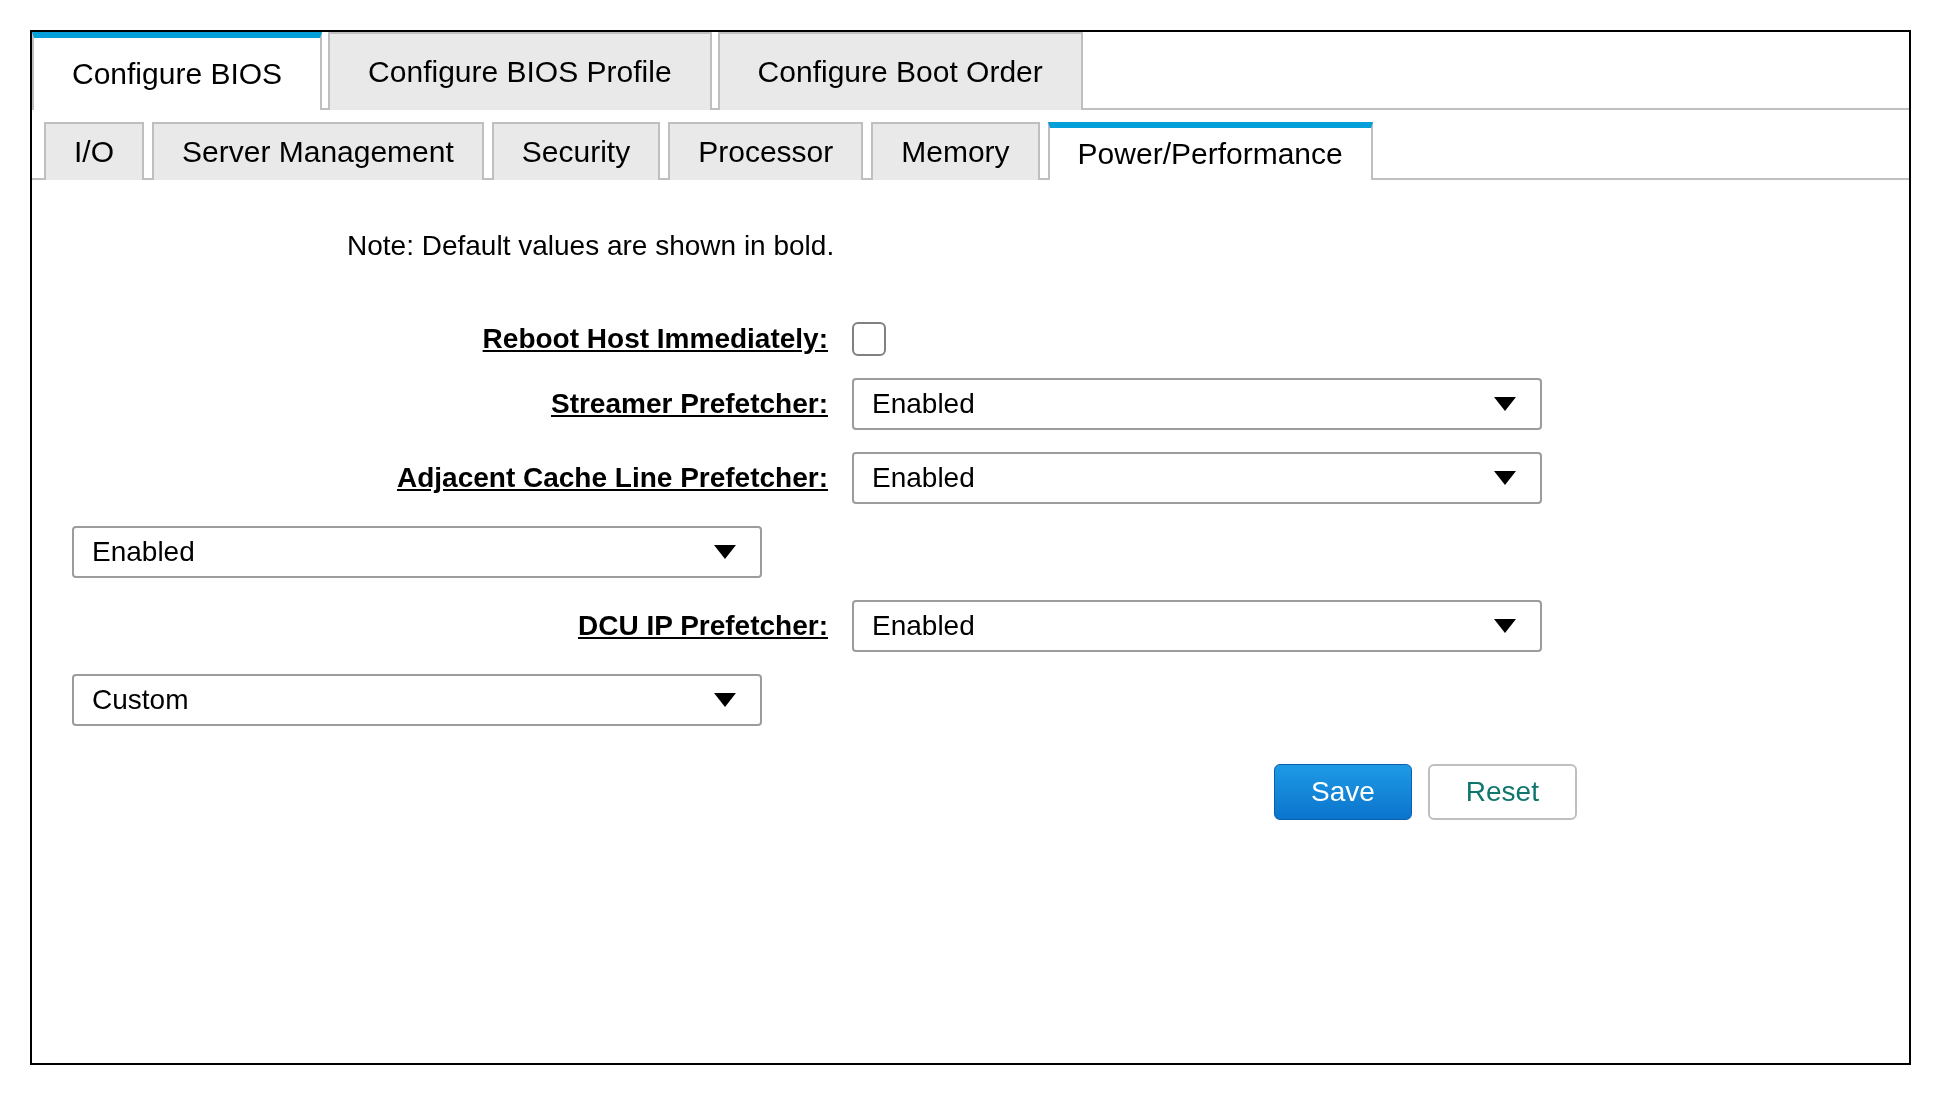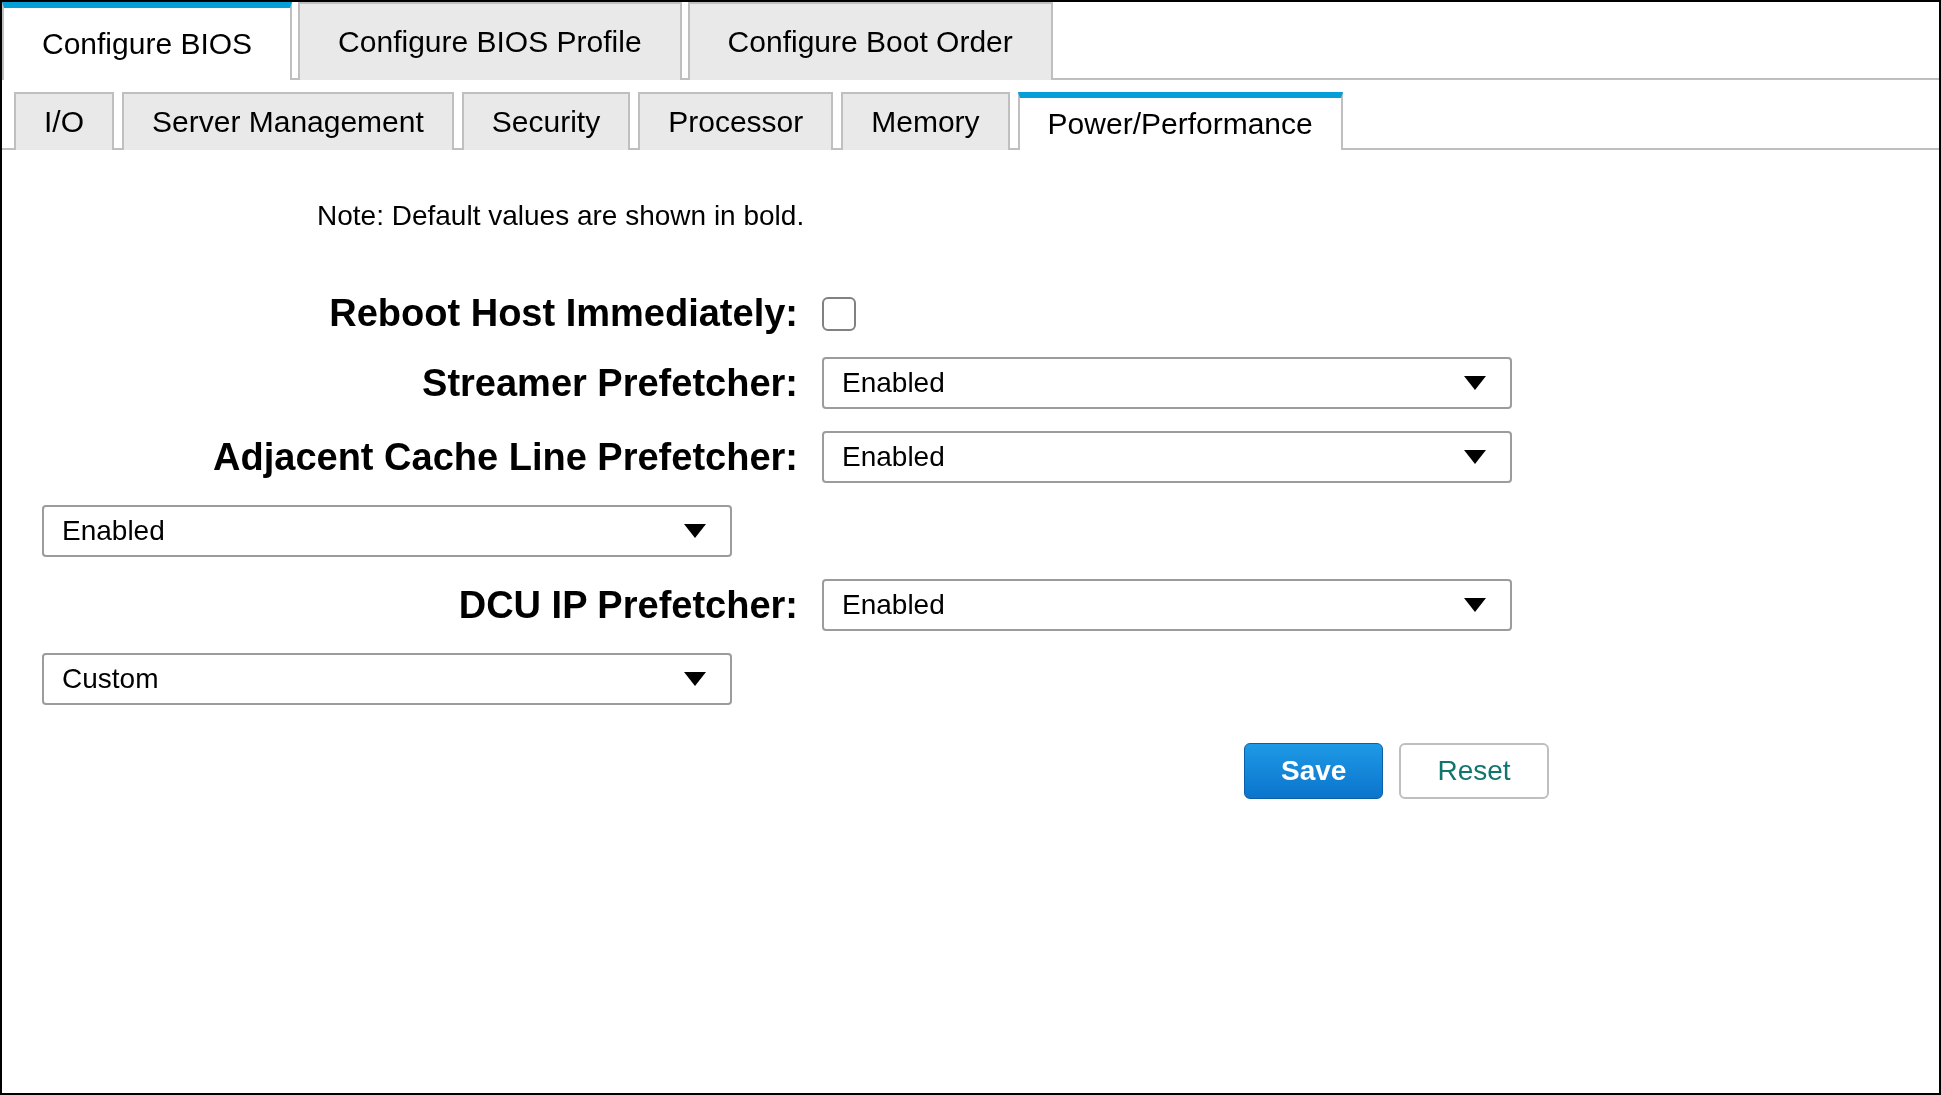--- a/index.html
+++ b/index.html
@@ -5,20 +5,21 @@
   * { box-sizing: border-box; }
   html, body {
     margin: 0;
     padding: 0;
     font-family: Arial, Helvetica, sans-serif;
     background: #fff;
   }
   .root {
     width: 1941px;
     height: 1095px;
+    padding: 30px;
   }
   .panel {
     border: 2px solid #000;
     width: 100%;
     height: 100%;
     background: #fff;
     overflow: hidden;
   }
 
   
@@ -90,24 +91,25 @@
   }
 
   .form-row {
     display: flex;
     align-items: center;
     margin-bottom: 22px;
   }
   .form-label {
     width: 780px;
     text-align: right;
-    font-size: 38px;
+    font-size: 28px;
     font-weight: 700;
     padding-right: 24px;
     white-space: nowrap;
+    text-decoration: underline;
   }
 
   .checkbox {
     width: 34px;
     height: 34px;
     border: 2px solid #818181;
     border-radius: 6px;
     background: #fff;
     cursor: pointer;
   }
@@ -142,21 +144,21 @@
     font-size: 28px;
     border-radius: 6px;
     cursor: pointer;
     display: flex;
     align-items: center;
     justify-content: center;
   }
   .btn-primary {
     background: linear-gradient(#1e9ae6, #0b74cc);
     color: #fff;
-    font-weight: 700;
+    font-weight: 400;
     border: 1px solid #0a5fa8;
   }
   .btn-default {
     background: #fff;
     border: 2px solid #bfbfbf;
     color: #0f766e;
   }
 </style>
 </head>
 <body>

